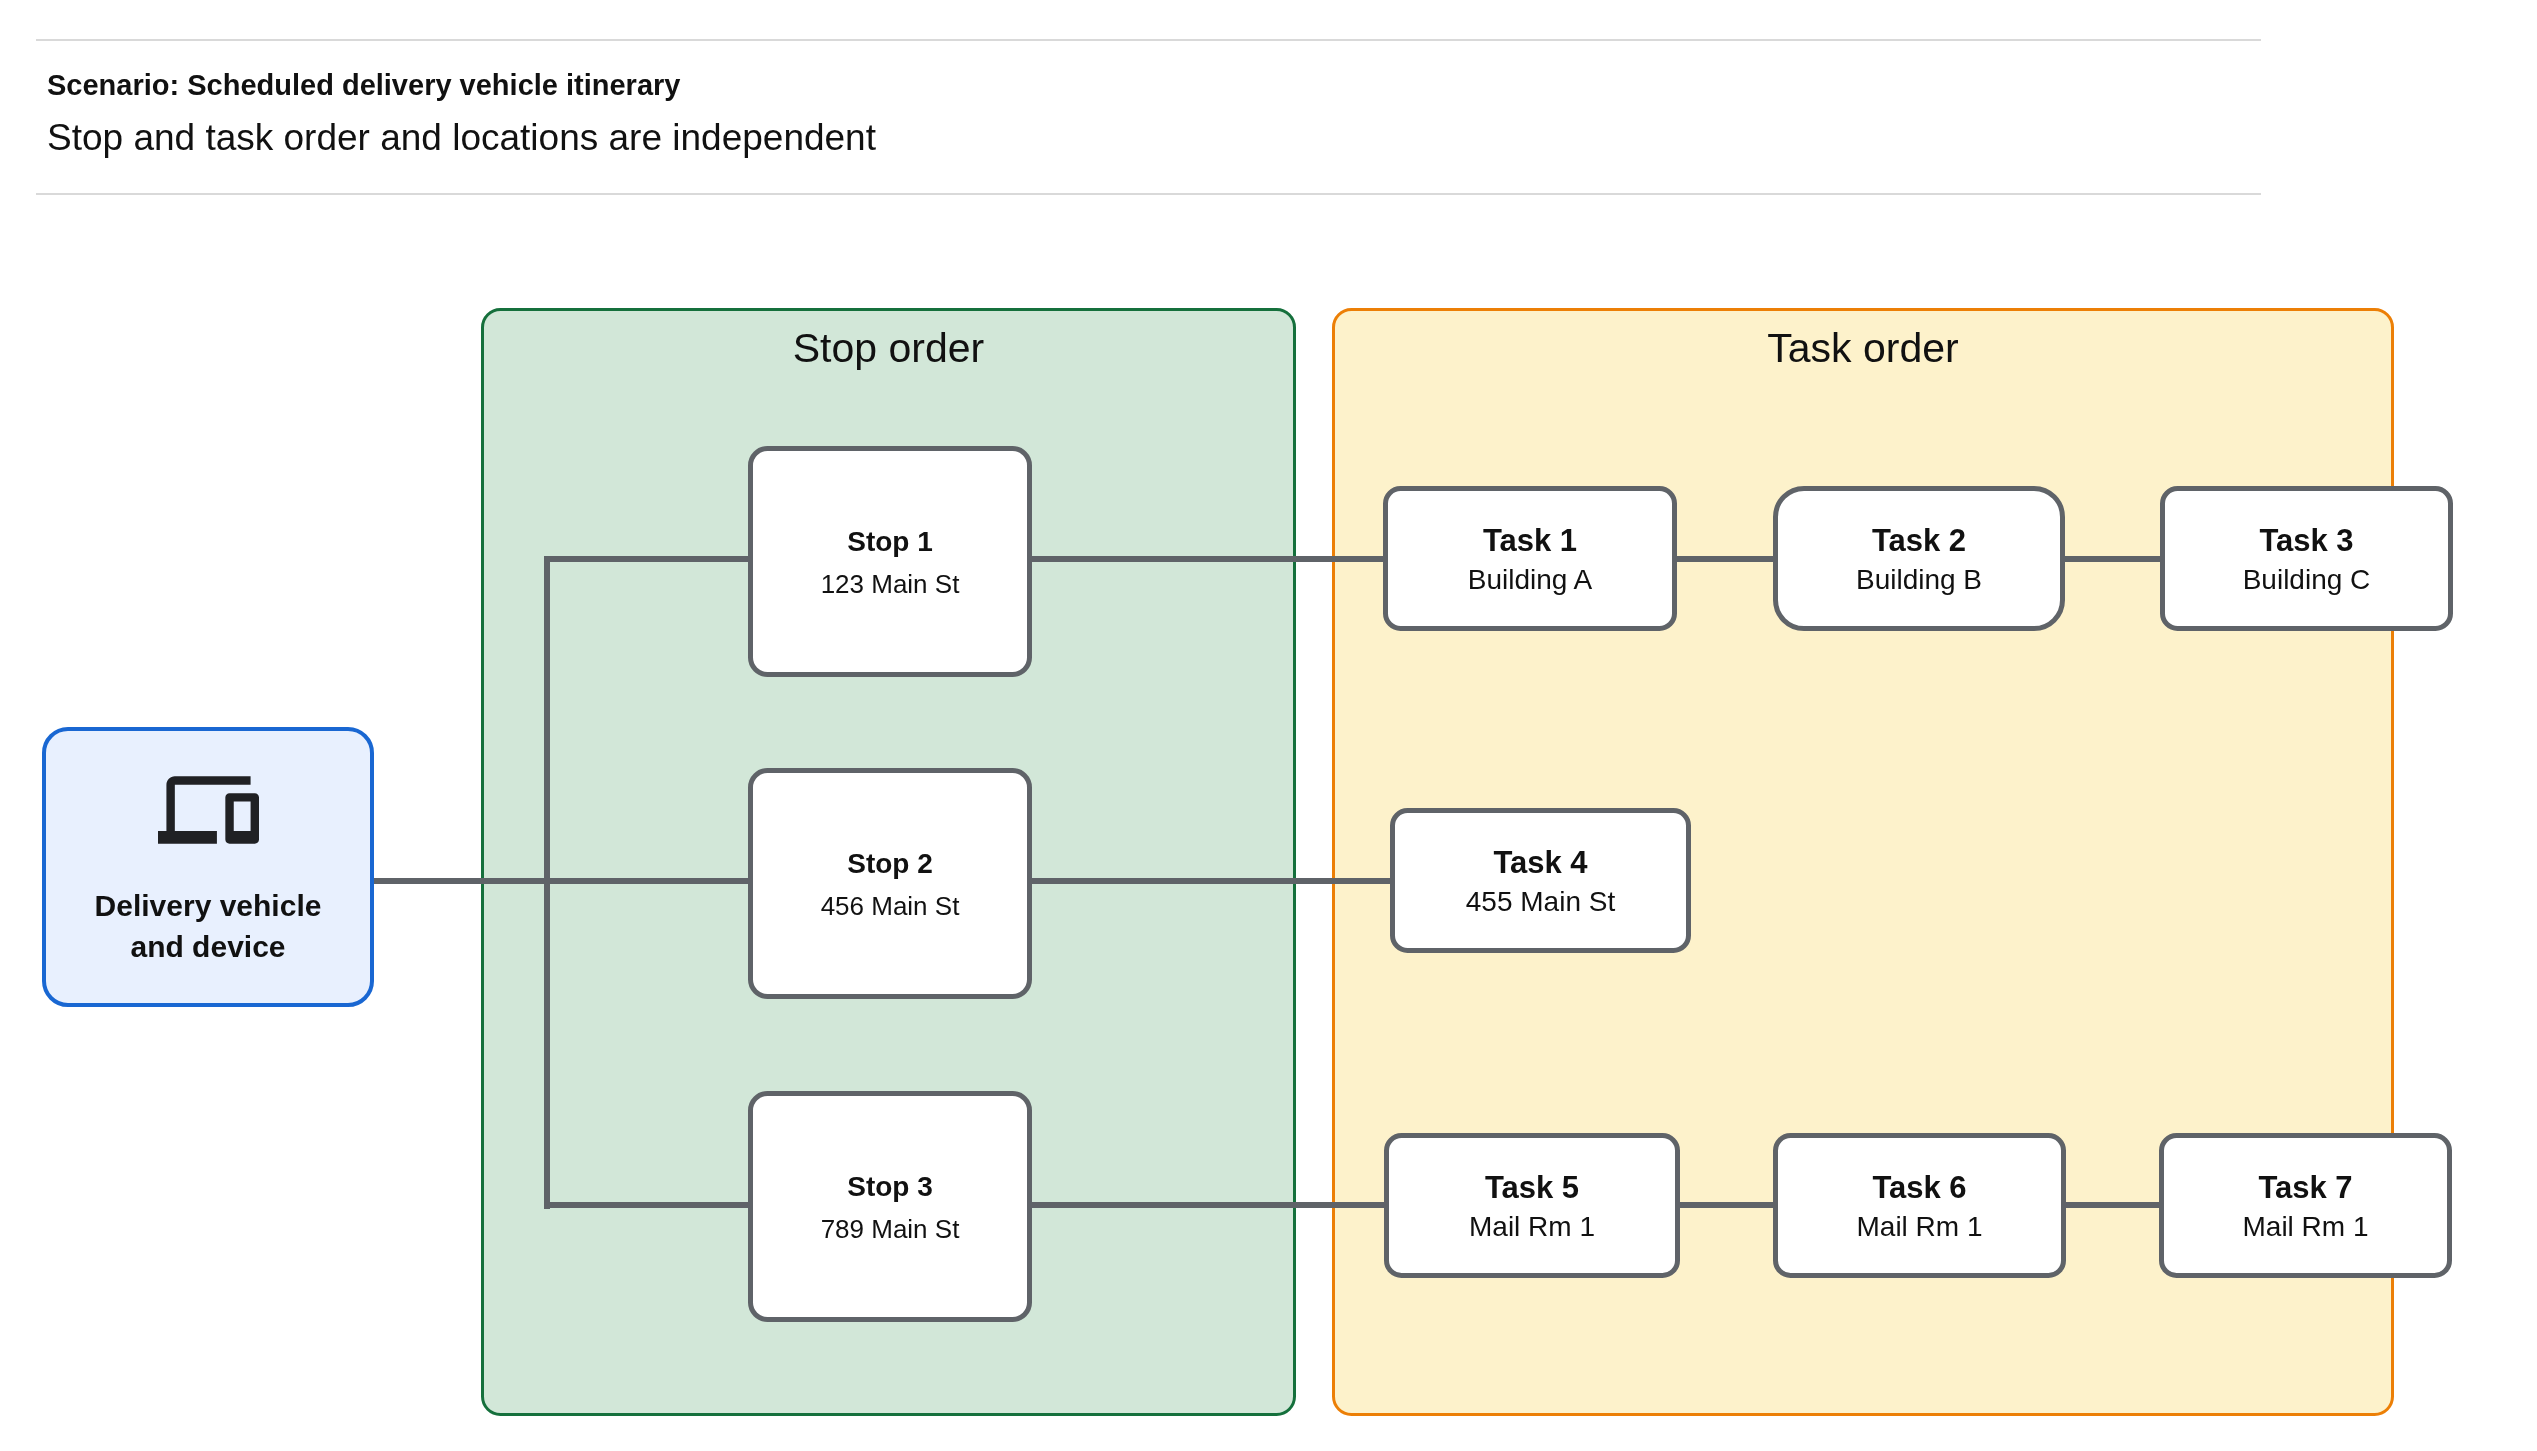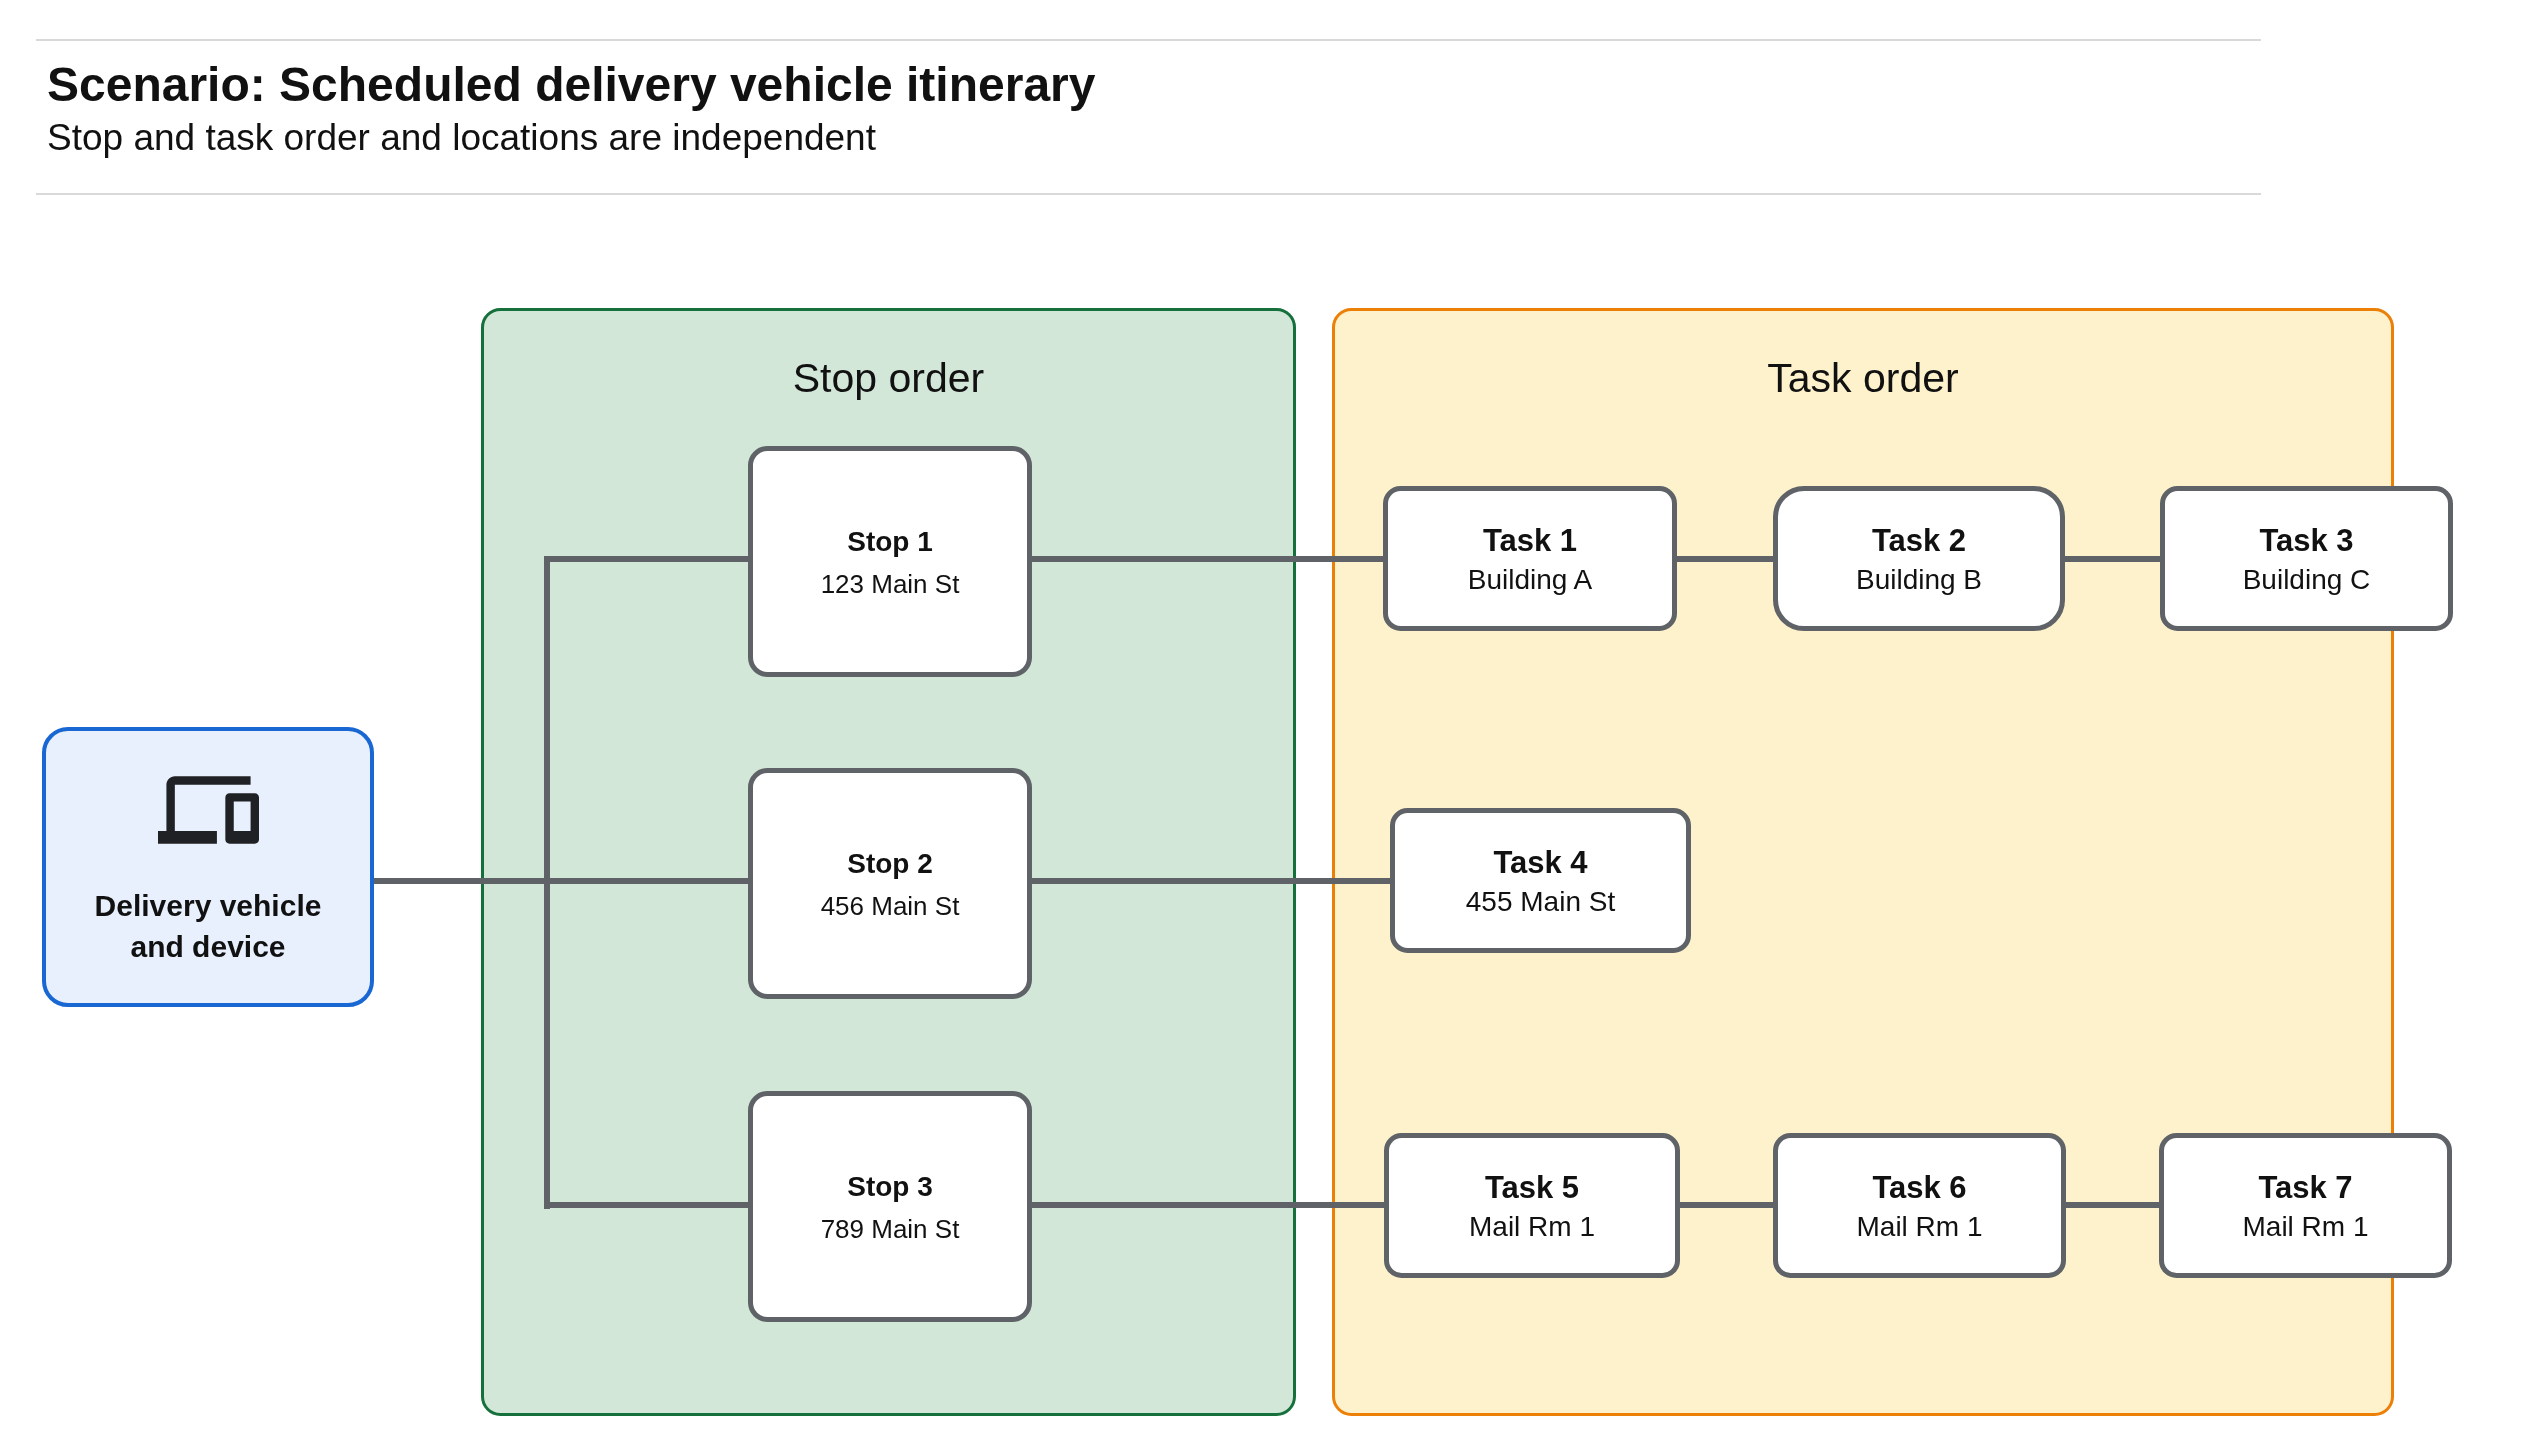--- a/index.html
+++ b/index.html
@@ -25,21 +25,21 @@
   .rule{
     position:absolute;left:36px;width:2225px;height:1.9px;
     background:var(--rule);
   }
   .rule-top{top:39px;}
   .rule-bottom{top:193px;}
   .header{
     position:absolute;left:47px;top:60px;
   }
   .page-title{
-    font-size:48px;font-weight:bold;line-height:50px;
+    font-size:29px;font-weight:bold;line-height:50px;
     letter-spacing:0px;white-space:nowrap;
   }
   .page-subtitle{
     font-size:37px;font-weight:normal;line-height:47px;
     margin-top:3.9px;white-space:nowrap;
   }
   
   .panel{
     position:absolute;top:308px;height:1108px;
     border-radius:19.4px;z-index:1;
@@ -50,21 +50,21 @@
     border:3.9px solid var(--green-border);
   }
   .panel-task{
     left:1332px;width:1062px;
     background:var(--yellow-fill);
     border:3.9px solid var(--yellow-border);
   }
   .panel-title{
     text-align:center;
     font-size:41px;line-height:50px;
-    padding-top:42px;
+    padding-top:12px;
     font-weight:normal;
   }
   
   .line{
     position:absolute;background:var(--line);z-index:2;
   }
   
   .node{
     position:absolute;z-index:3;
     background:#ffffff;

